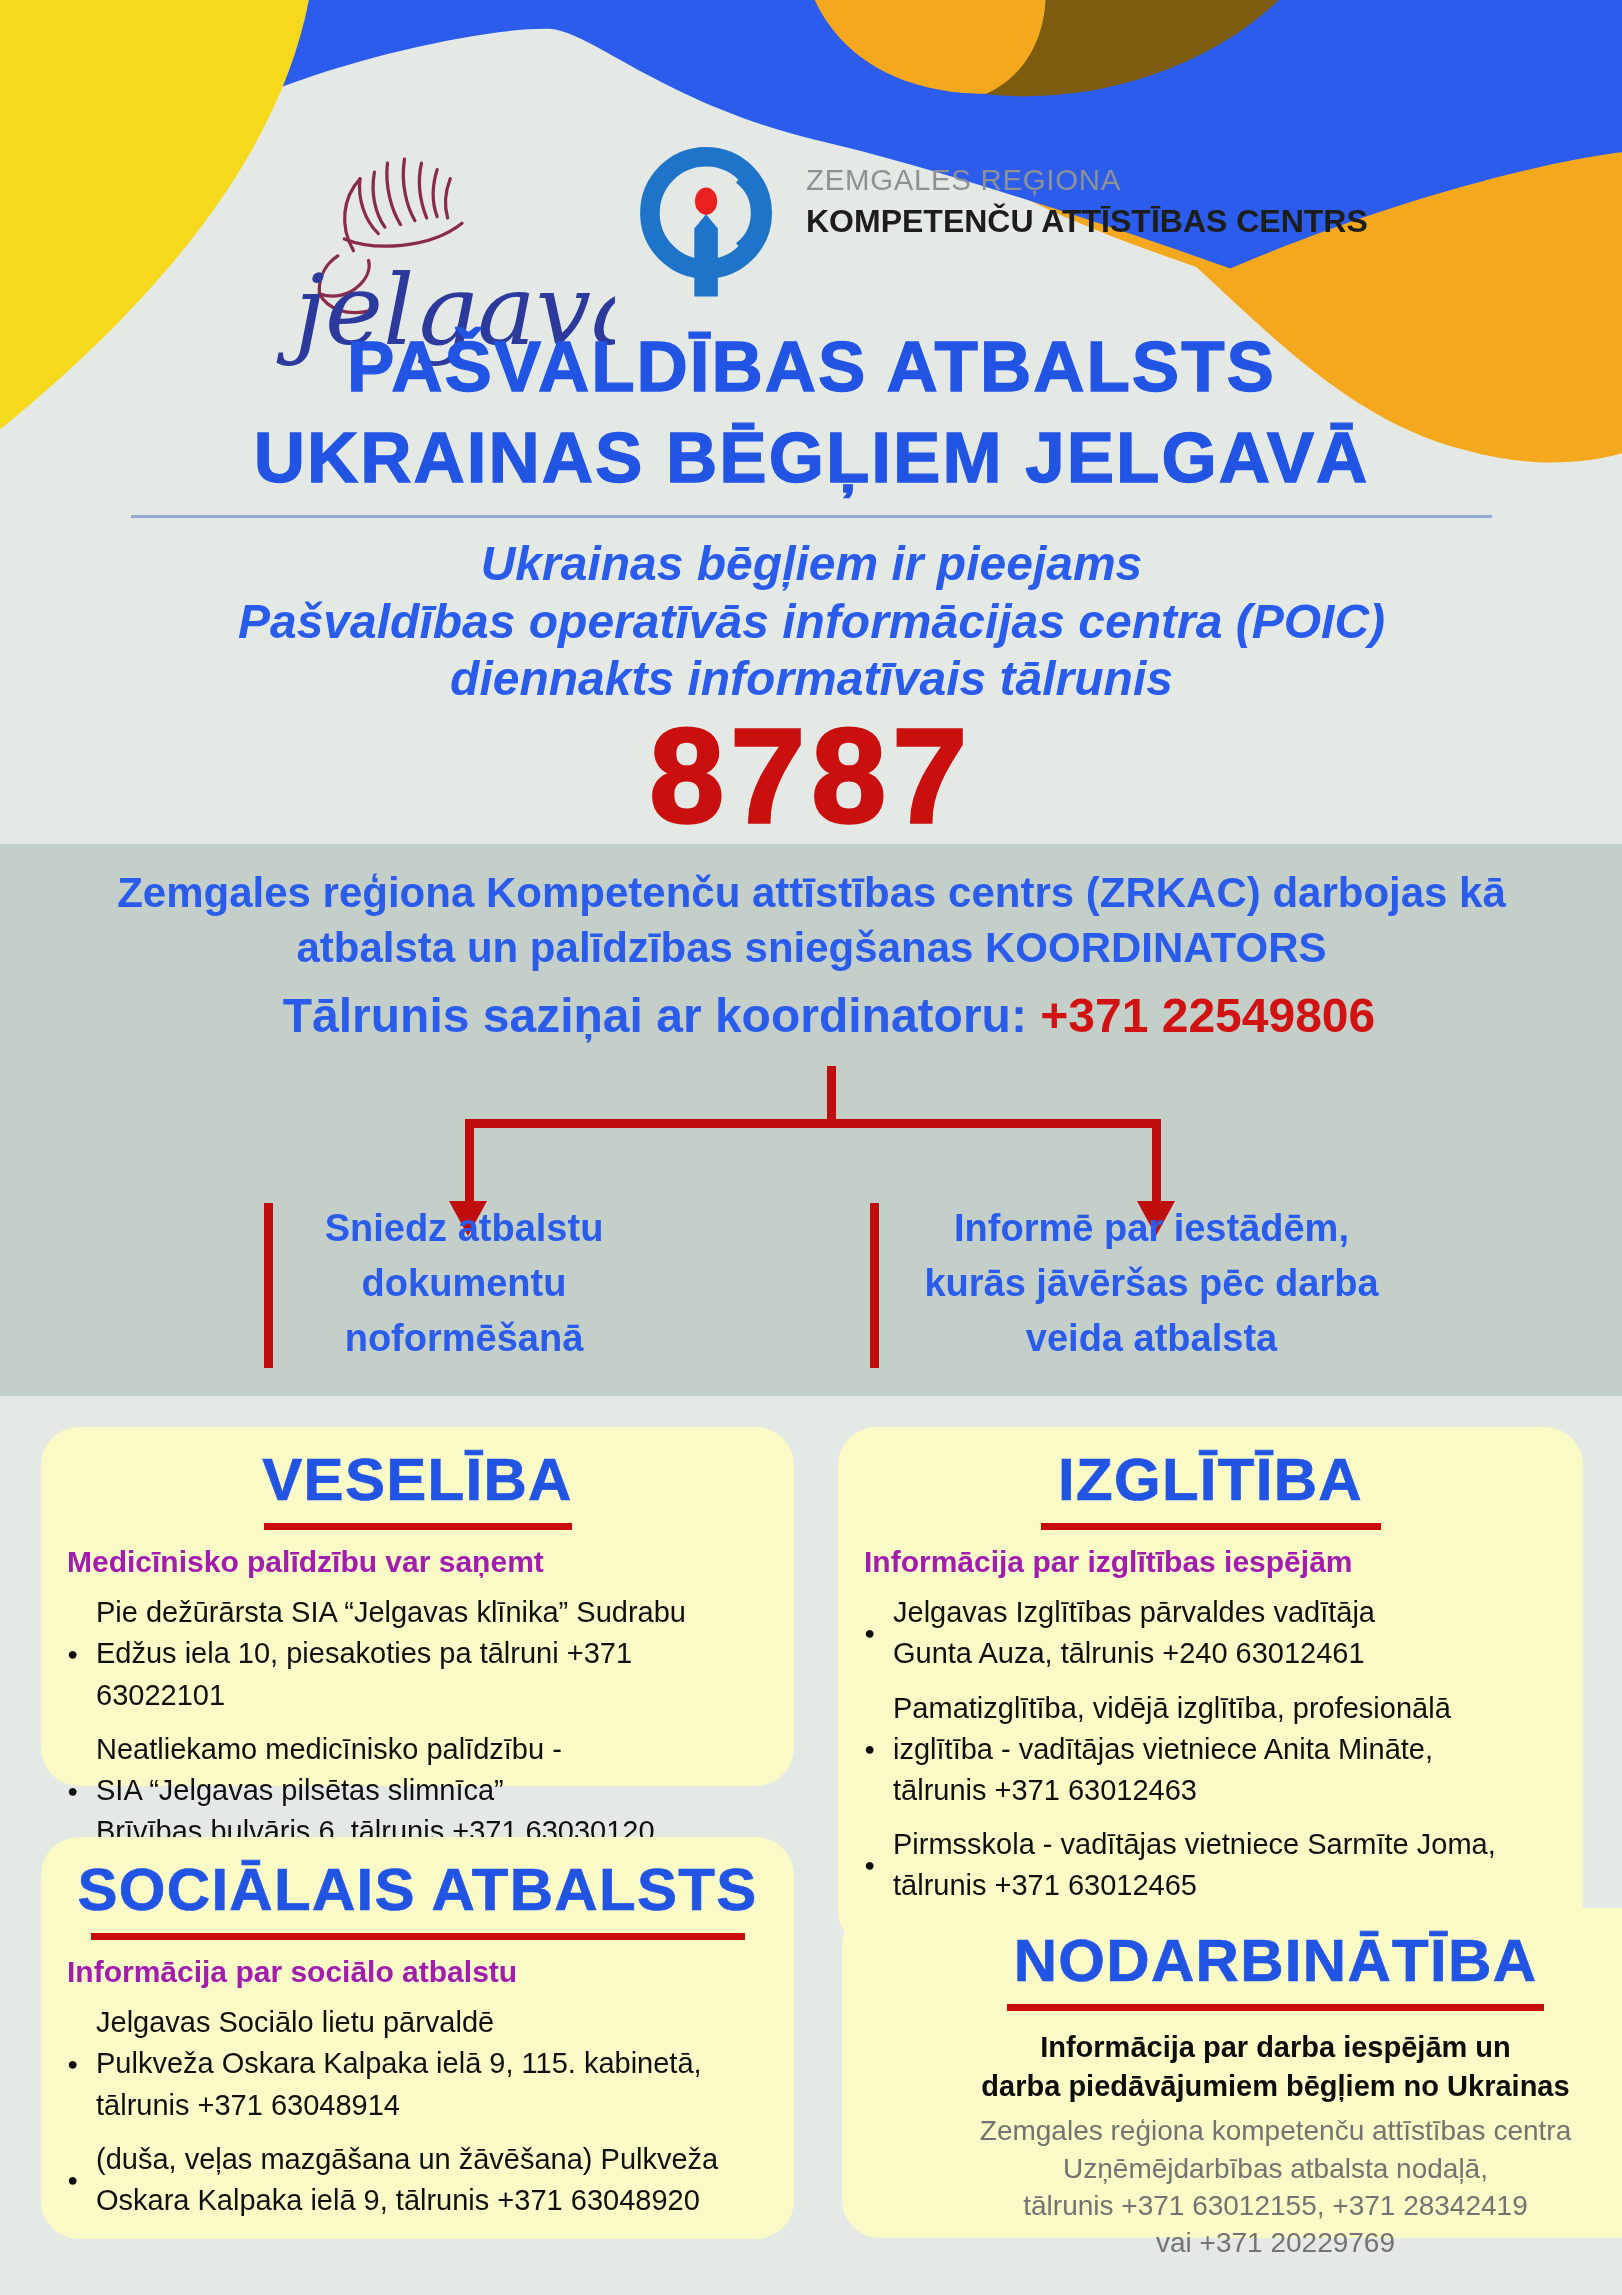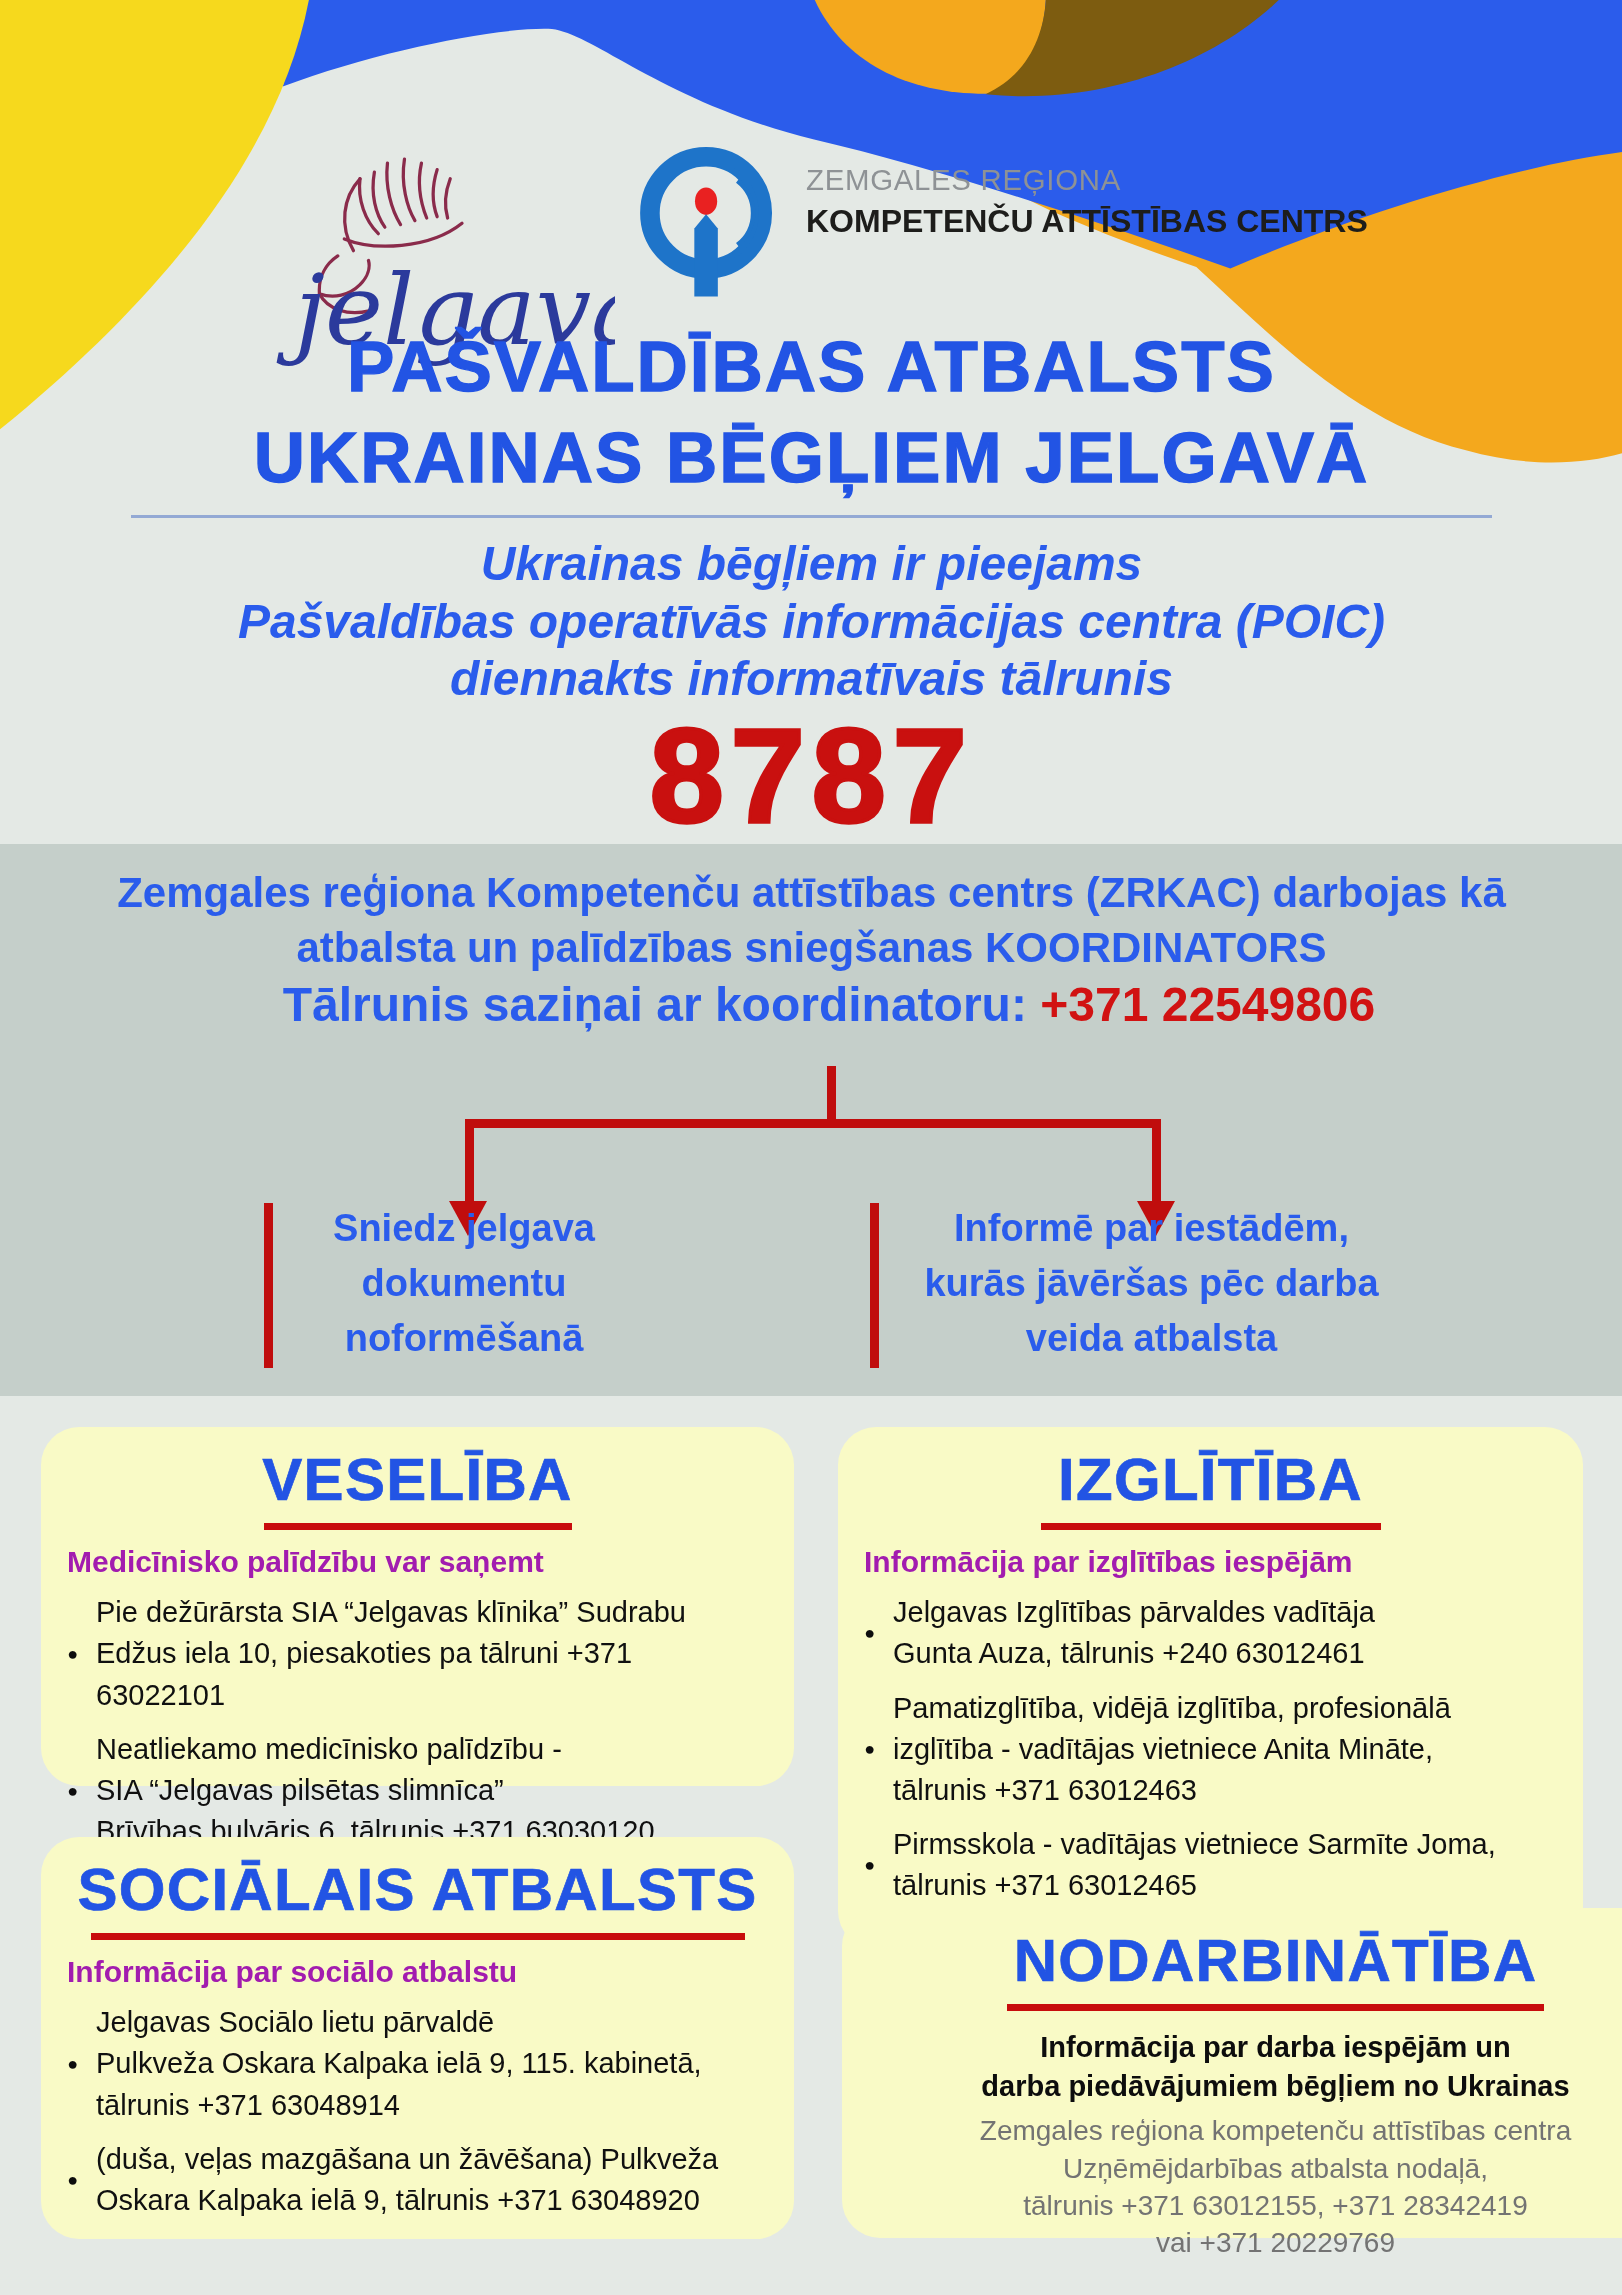--- a/index.html
+++ b/index.html
@@ -23,21 +23,21 @@
   .title-rule{position:absolute;top:515px;left:131px;width:1361px;height:3.3px;background:#93a9d4;}
   .subtitle{position:absolute;top:535px;left:0;width:100%;text-align:center;
             color:#2a5cec;font-weight:bold;font-size:48px;line-height:1.2;font-style:italic;}
   .hotline{position:absolute;top:699px;left:0;width:100%;text-align:center;
            color:#c9100f;font-weight:bold;font-size:134px;letter-spacing:6.5px;
            -webkit-text-stroke:3.3px #c9100f;}
   
   .band{position:absolute;top:844px;left:0;width:1623px;height:552px;background:#c5cfca;}
   .band-heading{padding-top:22px;text-align:center;color:#2a5cec;font-weight:bold;
                 font-size:42px;line-height:1.3;}
-  .coord-line{margin-top:2px;text-align:center;font-size:48px;font-weight:bold;padding-left:35px;}
+  .coord-line{margin-top:13px;text-align:center;font-size:48px;font-weight:bold;padding-left:35px;}
   .coord-label{color:#2a5cec;}
   .coord-phone{color:#d11212;}
   .flow-stem{position:absolute;background:#c00d0d;width:8.5px;}
   .stem-center{left:827px;top:222px;height:54px;}
   .flow-hbar{position:absolute;background:#c00d0d;left:465px;top:275px;width:696px;height:9.2px;}
   .stem-left{left:465px;top:281px;height:77px;}
   .stem-right{left:1152px;top:281px;height:77px;}
   .arrowhead{position:absolute;width:0;height:0;
              border-left:19.6px solid transparent;border-right:19.6px solid transparent;
              border-top:35px solid #c00d0d;}
@@ -138,21 +138,21 @@
 
     <div class="flow-stem stem-center"></div>
     <div class="flow-hbar"></div>
     <div class="flow-stem stem-left"></div>
     <div class="flow-stem stem-right"></div>
     <div class="arrowhead arrow-left"></div>
     <div class="arrowhead arrow-right"></div>
 
     <div class="branch-bar bar-left"></div>
     <div class="branch-text left">
-      <div>Sniedz jelgava</div>
+      <div>Sniedz atbalstu</div>
       <div>dokumentu</div>
       <div>noformēšanā</div>
     </div>
     <div class="branch-bar bar-right"></div>
     <div class="branch-text right">
       <div>Informē par iestādēm,</div>
       <div>kurās jāvēršas pēc darba</div>
       <div>veida atbalsta</div>
     </div>
   </div>

